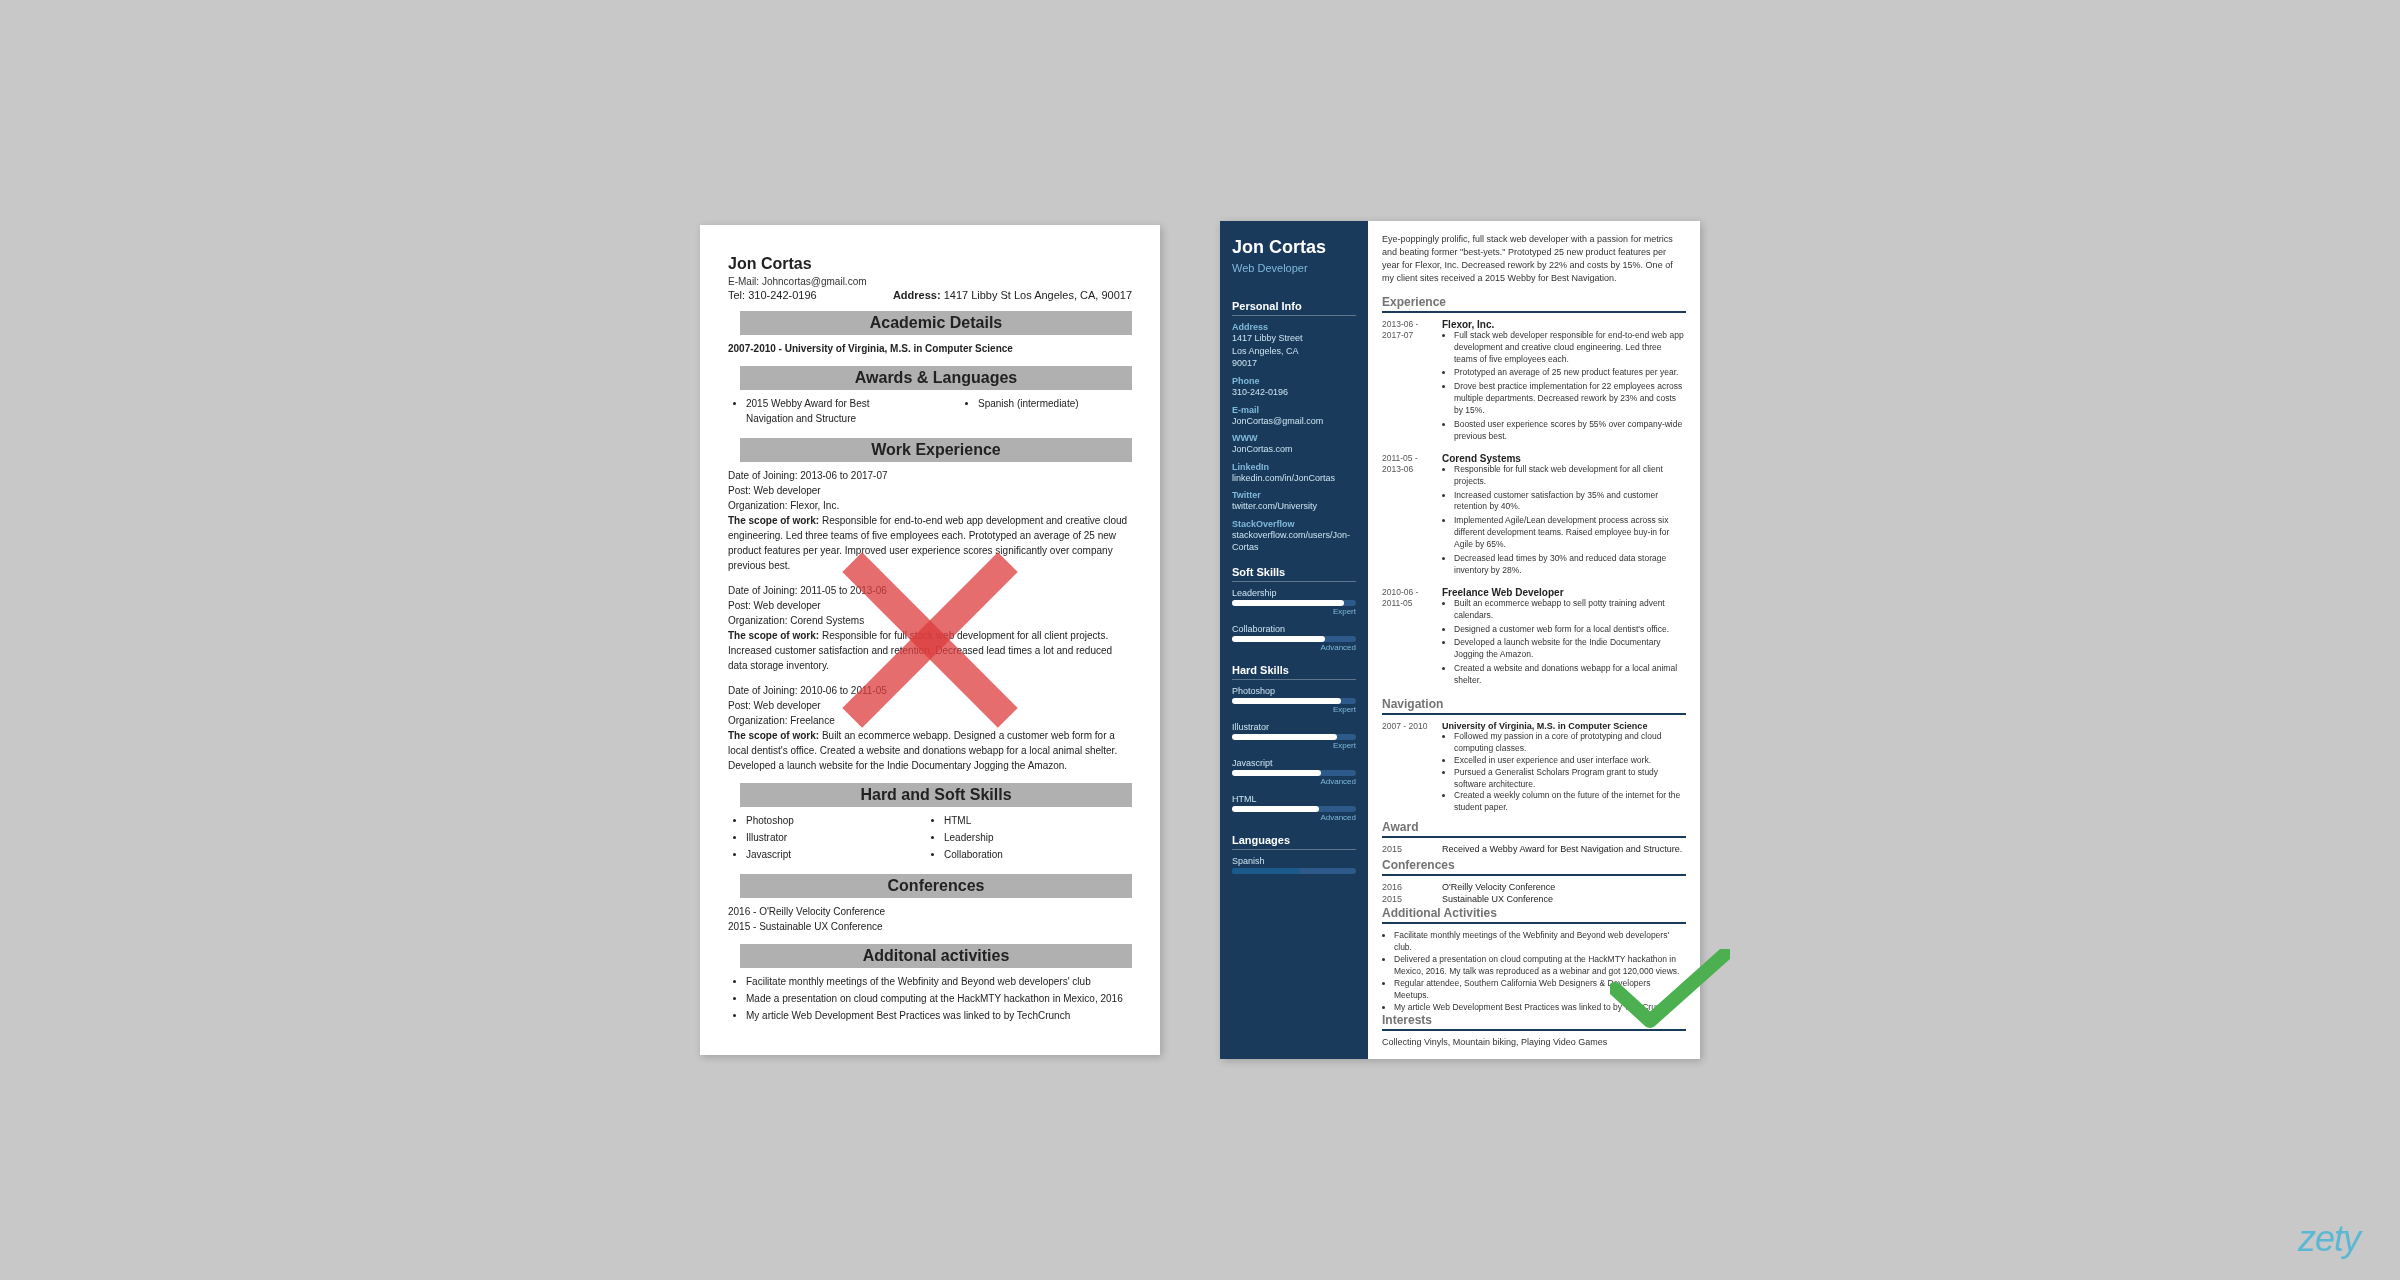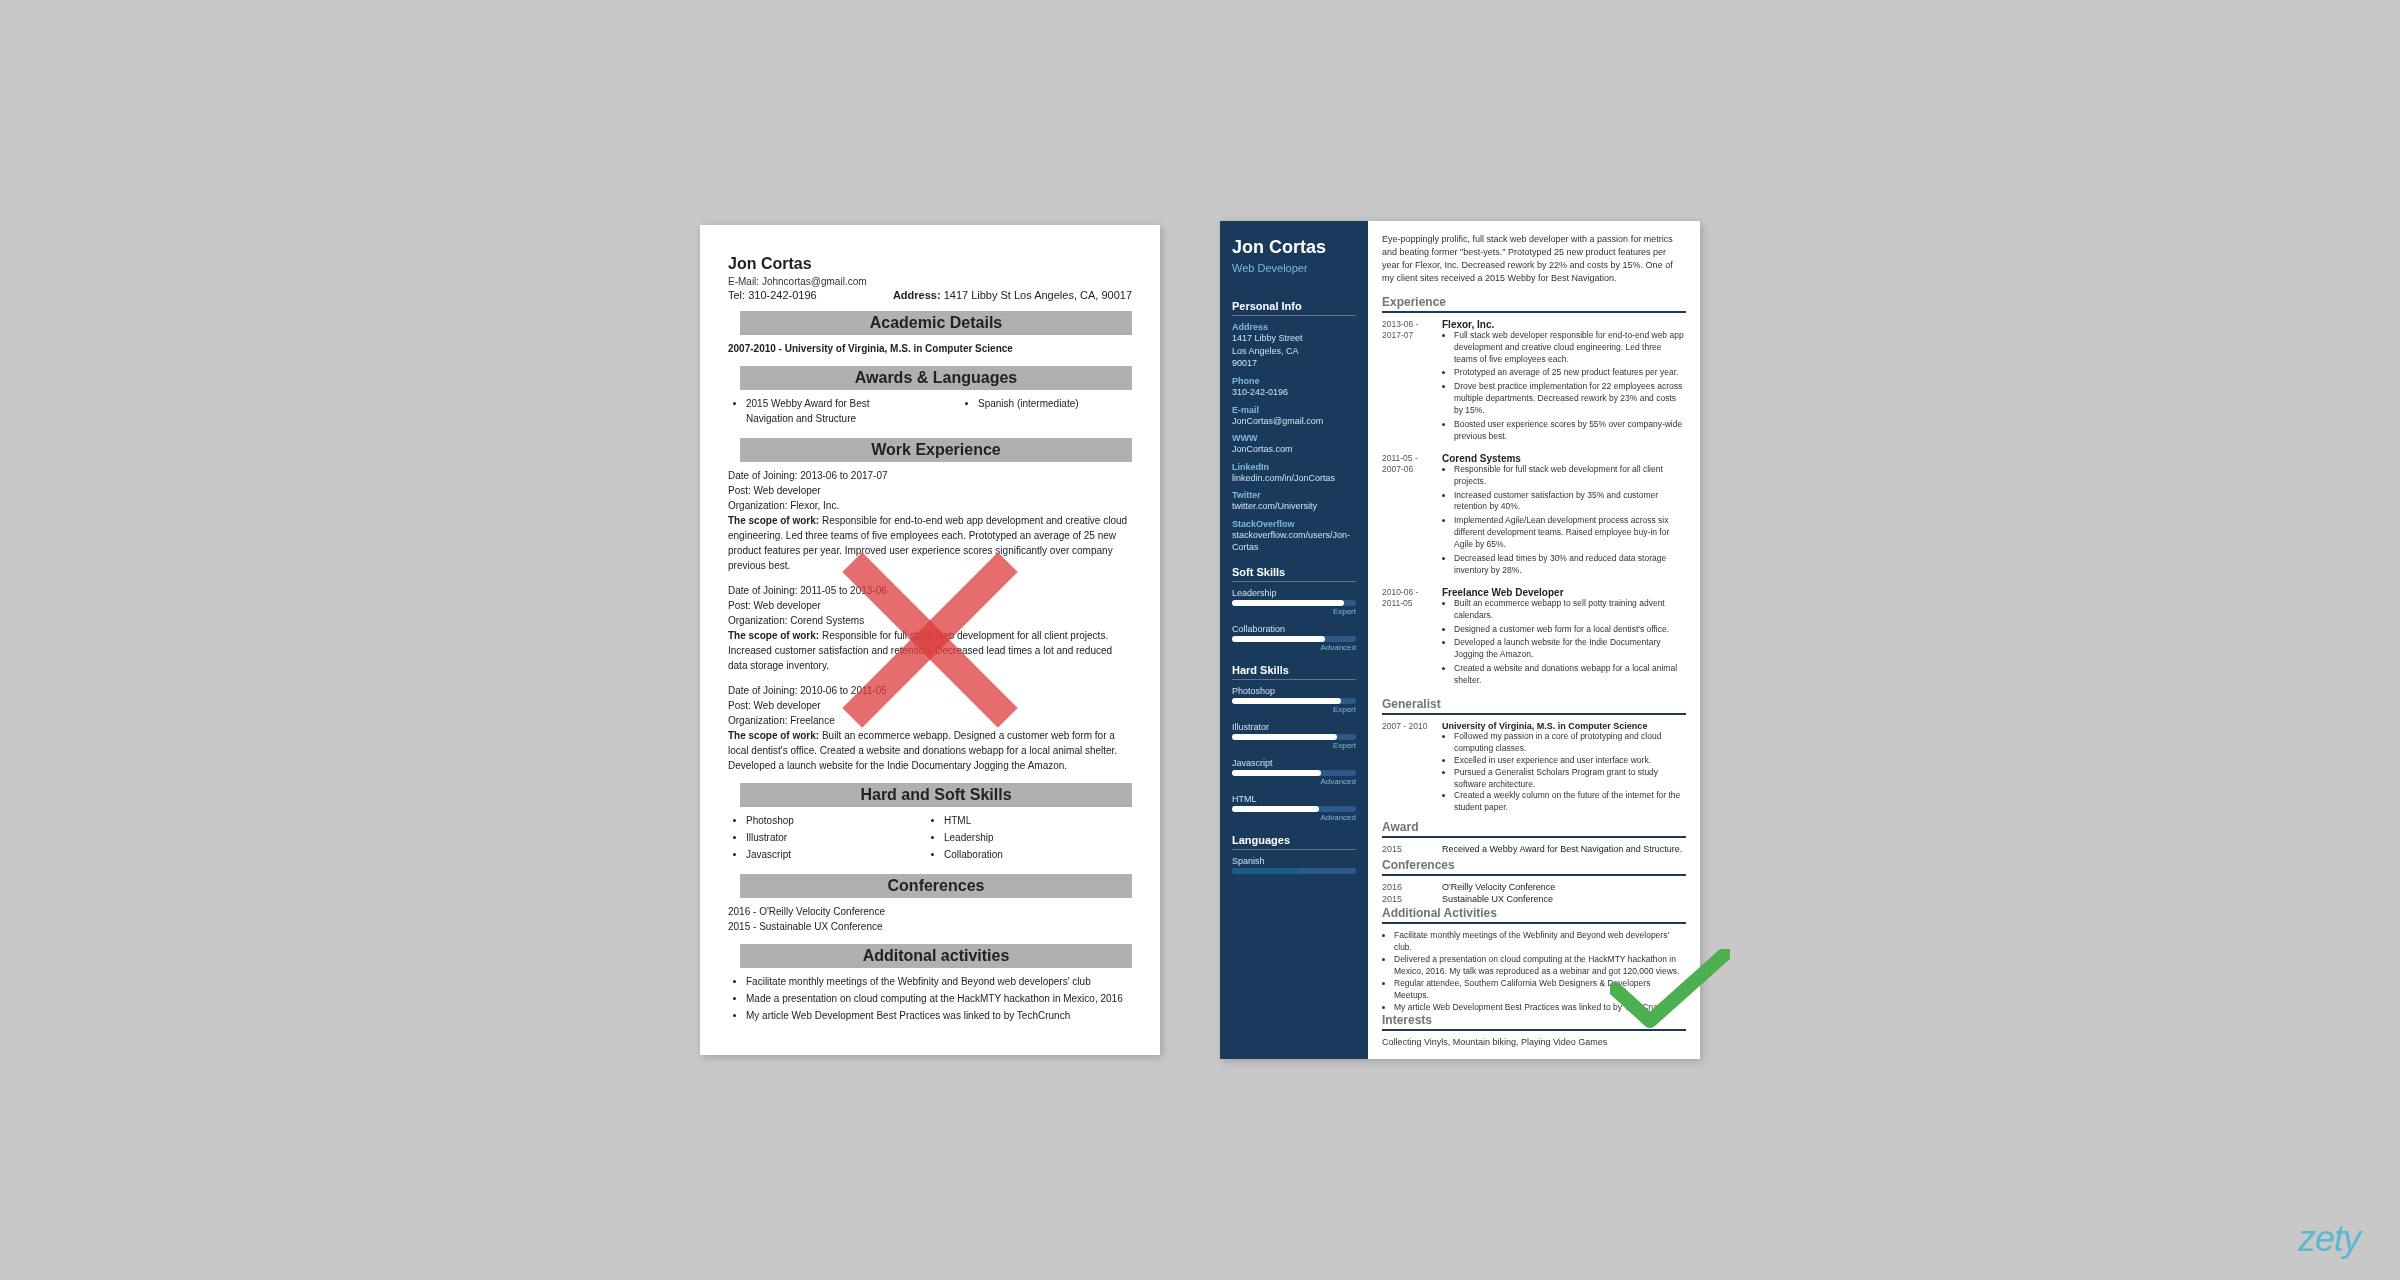--- a/index.html
+++ b/index.html
@@ -548,21 +548,21 @@
           <ul class="exp-bullets">
             <li>Full stack web developer responsible for end-to-end web app development and creative cloud engineering. Led three teams of five employees each.</li>
             <li>Prototyped an average of 25 new product features per year.</li>
             <li>Drove best practice implementation for 22 employees across multiple departments. Decreased rework by 23% and costs by 15%.</li>
             <li>Boosted user experience scores by 55% over company-wide previous best.</li>
           </ul>
         </div>
       </div>
 
       <div class="exp-entry">
-        <div class="exp-date">2011-05 - 2007-06</div>
+        <div class="exp-date">2011-05 - 2013-06</div>
         <div class="exp-detail">
           <div class="exp-company">Corend Systems</div>
           <ul class="exp-bullets">
             <li>Responsible for full stack web development for all client projects.</li>
             <li>Increased customer satisfaction by 35% and customer retention by 40%.</li>
             <li>Implemented Agile/Lean development process across six different development teams. Raised employee buy-in for Agile by 65%.</li>
             <li>Decreased lead times by 30% and reduced data storage inventory by 28%.</li>
           </ul>
         </div>
       </div>
@@ -573,21 +573,21 @@
           <div class="exp-company">Freelance Web Developer</div>
           <ul class="exp-bullets">
             <li>Built an ecommerce webapp to sell potty training advent calendars.</li>
             <li>Designed a customer web form for a local dentist's office.</li>
             <li>Developed a launch website for the Indie Documentary Jogging the Amazon.</li>
             <li>Created a website and donations webapp for a local animal shelter.</li>
           </ul>
         </div>
       </div>
 
-      <div class="section-header">Generalist</div>
+      <div class="section-header">Navigation</div>
 
       <div class="edu-entry">
         <div class="edu-date">2007 - 2010</div>
         <div class="edu-detail">
           <div class="edu-title">University of Virginia, M.S. in Computer Science</div>
           <ul class="edu-bullets">
             <li>Followed my passion in a core of prototyping and cloud computing classes.</li>
             <li>Excelled in user experience and user interface work.</li>
             <li>Pursued a Generalist Scholars Program grant to study software architecture.</li>
             <li>Created a weekly column on the future of the internet for the student paper.</li>

